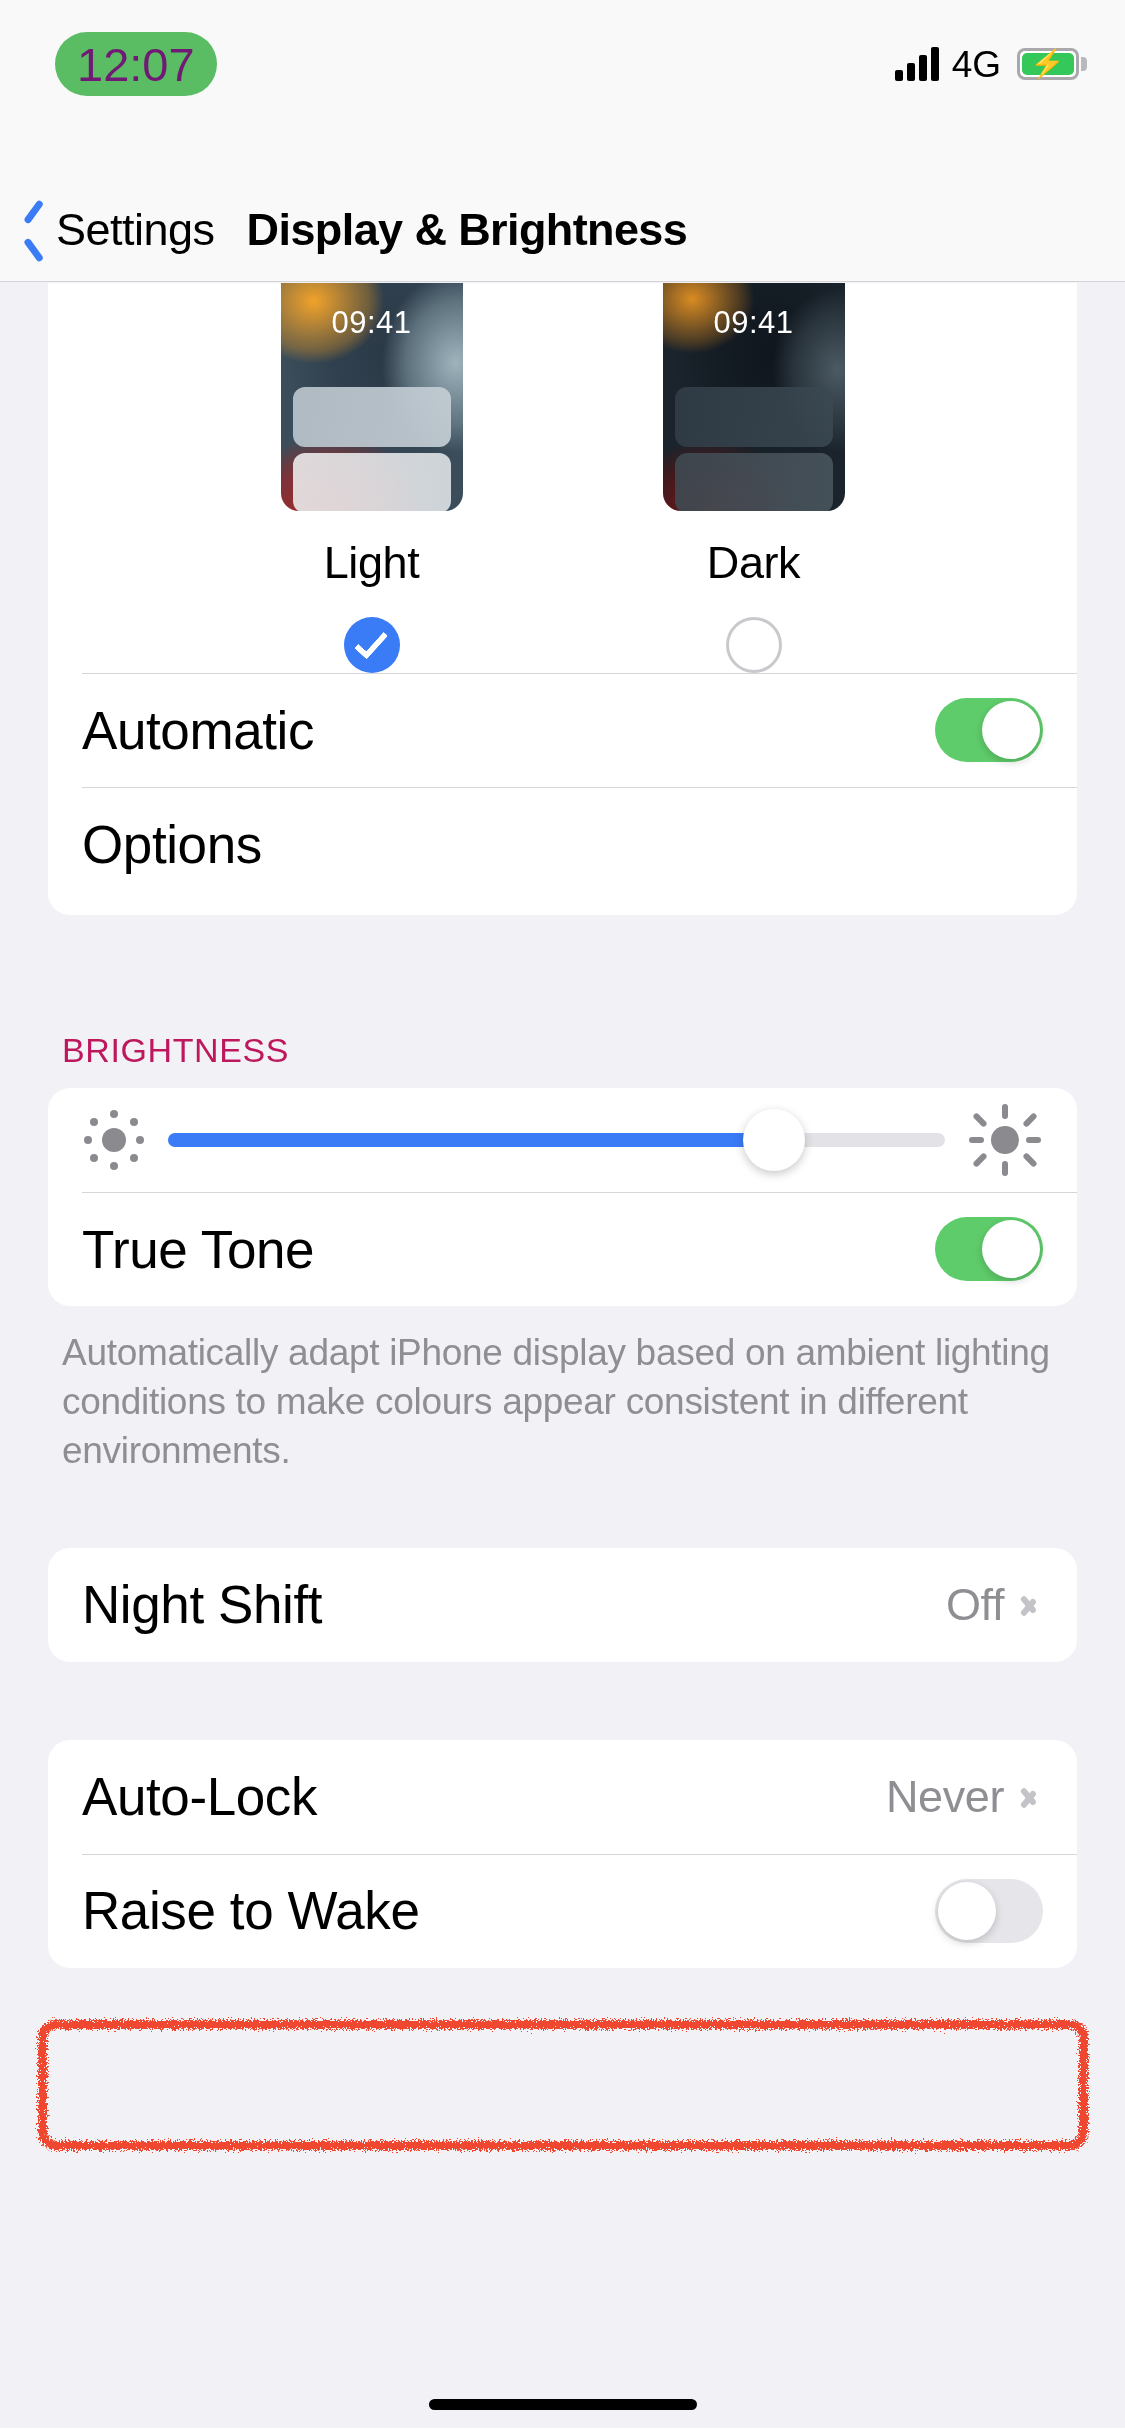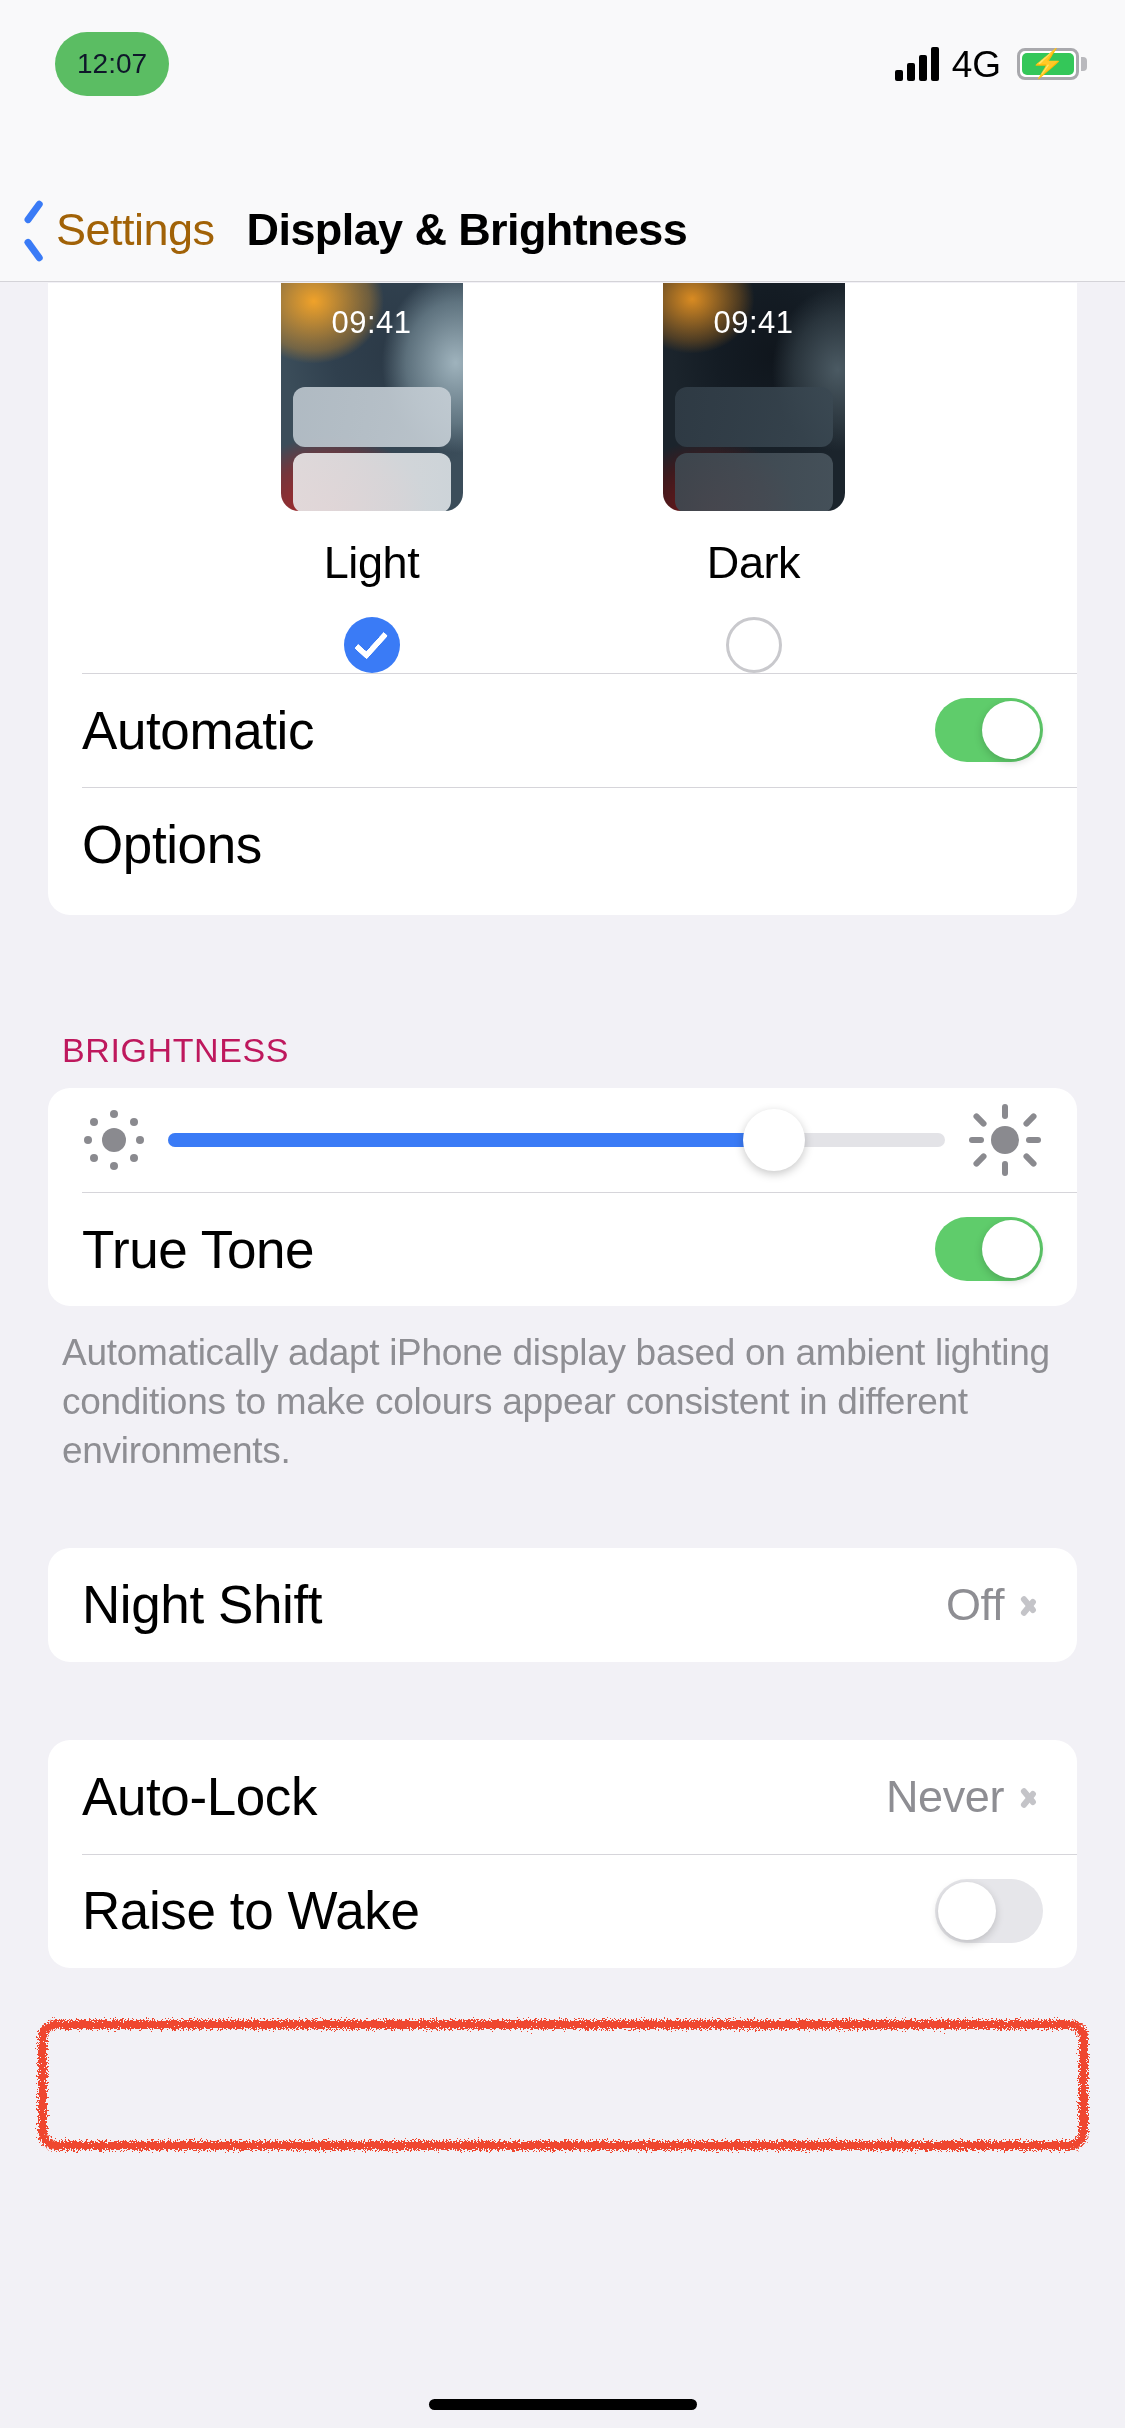--- a/index.html
+++ b/index.html
@@ -14,21 +14,21 @@
   
   .statusbar {
     position: absolute; top: 0; left: 0; width: 1125px; height: 178px;
     background: #f9f9fa;
   }
   .time-pill {
     position: absolute; left: 55px; top: 32px;
     height: 64px; min-width: 110px; padding: 8px 22px;
     background: #5bbd63; border-radius: 32px;
     display: flex; align-items: center; justify-content: center;
-    color: #0f172a; font-size: 28px; font-weight: 500; letter-spacing: 0px;
+    color: #701a75; font-size: 47px; font-weight: 500; letter-spacing: 0px;
   }
   .status-right {
     position: absolute; right: 46px; top: 36px;
     display: flex; align-items: center; gap: 13px; height: 56px;
   }
   .signal { display: flex; align-items: flex-end; gap: 4px; height: 34px; }
   .signal i { display: block; width: 8px; background: #000; border-radius: 2px; }
   .signal i:nth-child(1) { height: 11px; }
   .signal i:nth-child(2) { height: 18px; }
   .signal i:nth-child(3) { height: 26px; }
@@ -63,21 +63,21 @@
   }
   .chev-back {
     width: 26px; height: 46px; position: relative;
   }
   .chev-back::before, .chev-back::after {
     content: ""; position: absolute; left: 4px; width: 26px; height: 7px;
     background: #3a7bf6; border-radius: 4px;
   }
   .chev-back::before { top: 12px; transform: rotate(-54deg); transform-origin: left center; }
   .chev-back::after  { bottom: 10px; transform: rotate(54deg); transform-origin: left center; }
-  .back-label { font-size: 45px; color: #a16207; letter-spacing: -0.5px; }
+  .back-label { font-size: 45px; color: #000000; letter-spacing: -0.5px; }
   .nav-title {
     font-size: 45px; font-weight: bold; color: #000; margin-left: 32px; letter-spacing: -0.6px;
   }
 
   
   .content { position: absolute; top: 283px; left: 0; width: 1125px; height: 2153px; }
 
   .card {
     background: #ffffff; border-radius: 22px; margin: 0 48px;
   }

